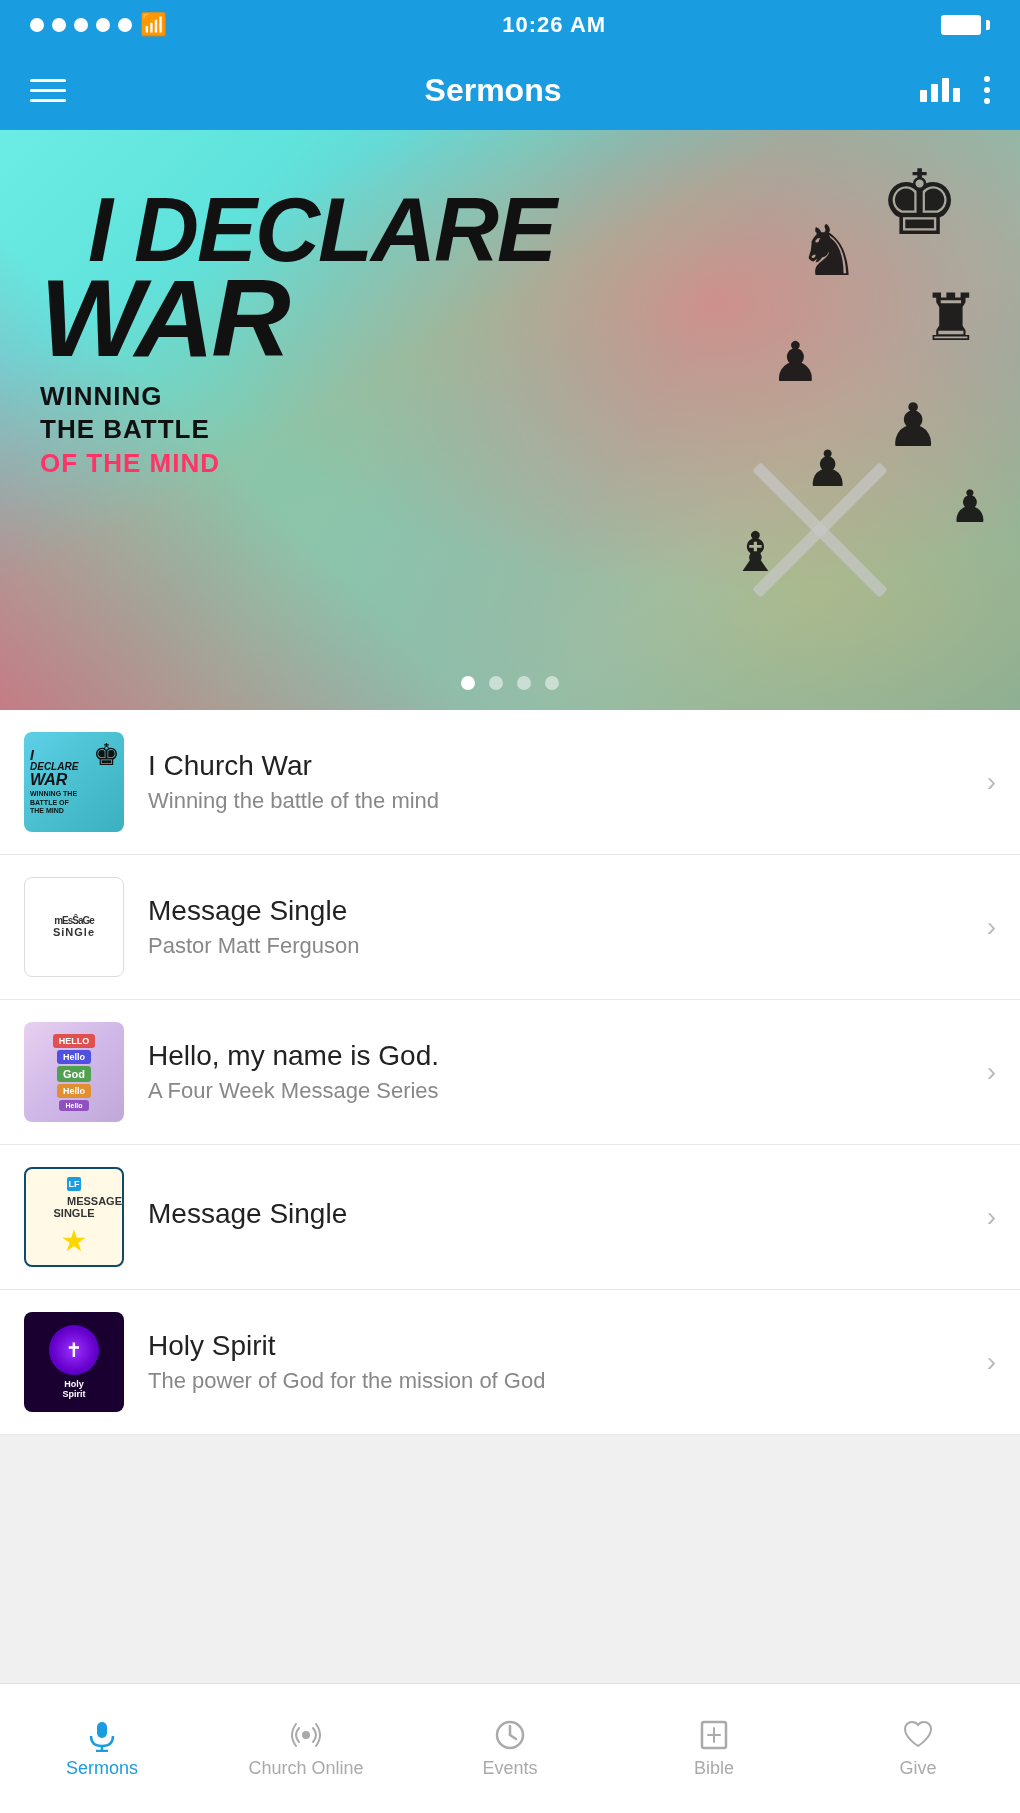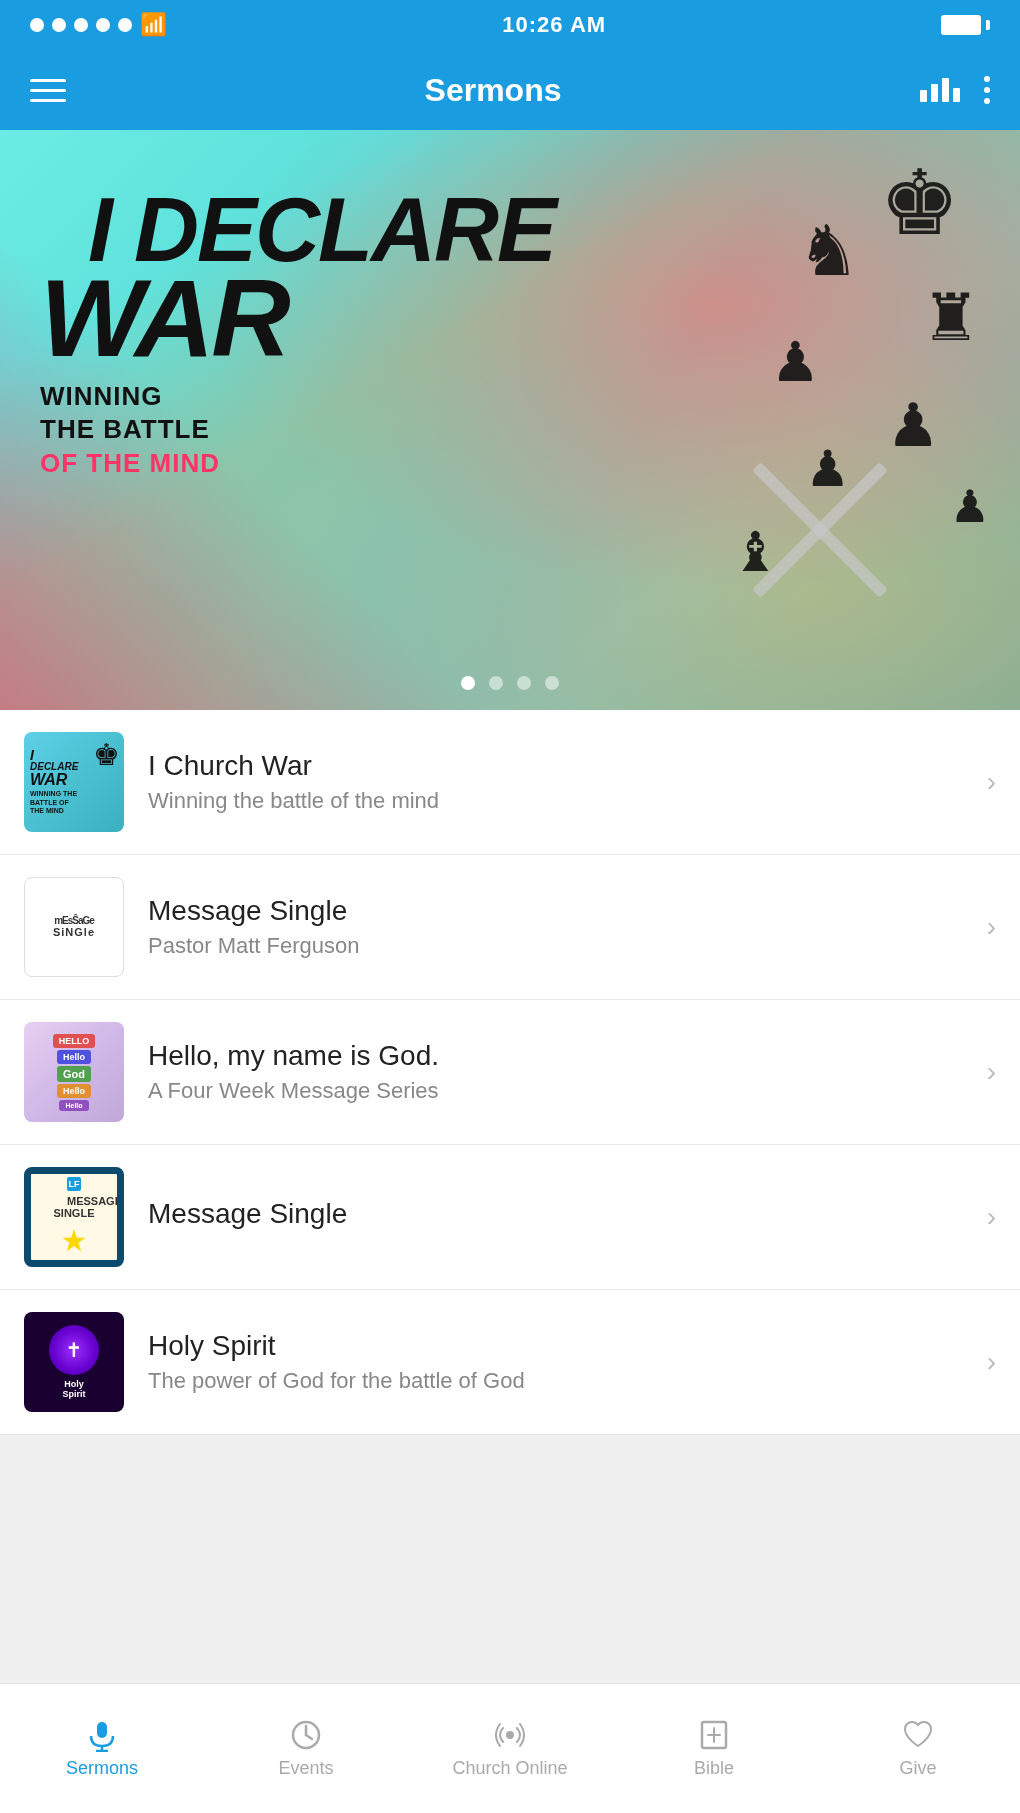--- a/index.html
+++ b/index.html
@@ -330,21 +330,21 @@
       padding: 2px 6px;
       border-radius: 3px;
       font-size: 9px;
       font-weight: 700;
       color: white;
     }
 
     
     .thumb-4 {
       background: #fff9e6;
-      border: 7px solid #0c4a6e;
+      border: 2px solid #0c4a6e;
       position: relative;
     }
     .thumb-4-inner {
       display: flex;
       flex-direction: column;
       align-items: center;
       justify-content: center;
       height: 100%;
       padding: 8px;
     }
@@ -606,62 +606,62 @@
     <div class="sermon-thumbnail thumb-5">
       <div class="thumb-5-inner">
         <div class="thumb-5-circle">
           <span class="thumb-5-cross">✝</span>
         </div>
         <div class="thumb-5-text">Holy<br>Spirit</div>
       </div>
     </div>
     <div class="sermon-info">
       <div class="sermon-title">Holy Spirit</div>
-      <div class="sermon-subtitle">The power of God for the battle of God</div>
+      <div class="sermon-subtitle">The power of God for the mission of God</div>
     </div>
     <span class="sermon-chevron">›</span>
   </div>
 
 </div>
 
 <div class="tab-spacer"></div>
 
 <div class="tab-bar">
 
   <div class="tab-item">
     <svg class="broadcast-svg" viewBox="0 0 34 34">
       <rect x="12" y="4" width="10" height="16" rx="5" fill="#1a9de0"></rect>
       <path d="M6 18 Q6 28 17 28 Q28 28 28 18" stroke="#1a9de0" stroke-width="2.5" fill="none"></path>
       <line x1="17" y1="28" x2="17" y2="33" stroke="#1a9de0" stroke-width="2.5"></line>
       <line x1="11" y1="33" x2="23" y2="33" stroke="#1a9de0" stroke-width="2.5"></line>
     </svg>
     <span class="tab-label active">Sermons</span>
-  </div>
-
-  <div class="tab-item">
-    <svg class="clock-svg" viewBox="0 0 34 34">
-      <circle cx="17" cy="17" r="13" stroke="#aaa" stroke-width="2.5" fill="none"></circle>
-      <line x1="17" y1="8" x2="17" y2="17" stroke="#aaa" stroke-width="2.5" stroke-linecap="round"></line>
-      <line x1="17" y1="17" x2="23" y2="21" stroke="#aaa" stroke-width="2.5" stroke-linecap="round"></line>
-    </svg>
-    <span class="tab-label">Events</span>
   </div>
 
   <div class="tab-item">
     <svg class="broadcast-svg" viewBox="0 0 34 34">
       <circle cx="17" cy="17" r="4" fill="#aaa"></circle>
       <path d="M10 10 Q4 17 10 24" stroke="#aaa" stroke-width="2" fill="none" stroke-linecap="round"></path>
       <path d="M24 10 Q30 17 24 24" stroke="#aaa" stroke-width="2" fill="none" stroke-linecap="round"></path>
       <path d="M7 6 Q-1 17 7 28" stroke="#aaa" stroke-width="2" fill="none" stroke-linecap="round"></path>
       <path d="M27 6 Q35 17 27 28" stroke="#aaa" stroke-width="2" fill="none" stroke-linecap="round"></path>
     </svg>
     <span class="tab-label">Church Online</span>
   </div>
 
   <div class="tab-item">
+    <svg class="clock-svg" viewBox="0 0 34 34">
+      <circle cx="17" cy="17" r="13" stroke="#aaa" stroke-width="2.5" fill="none"></circle>
+      <line x1="17" y1="8" x2="17" y2="17" stroke="#aaa" stroke-width="2.5" stroke-linecap="round"></line>
+      <line x1="17" y1="17" x2="23" y2="21" stroke="#aaa" stroke-width="2.5" stroke-linecap="round"></line>
+    </svg>
+    <span class="tab-label">Events</span>
+  </div>
+
+  <div class="tab-item">
     <svg class="bible-svg" viewBox="0 0 34 34">
       <rect x="5" y="4" width="24" height="26" rx="2" stroke="#aaa" stroke-width="2.5" fill="none"></rect>
       <line x1="17" y1="10" x2="17" y2="24" stroke="#aaa" stroke-width="2" stroke-linecap="round"></line>
       <line x1="11" y1="17" x2="23" y2="17" stroke="#aaa" stroke-width="2" stroke-linecap="round"></line>
     </svg>
     <span class="tab-label">Bible</span>
   </div>
 
   <div class="tab-item">
     <svg class="heart-svg" viewBox="0 0 34 34">

